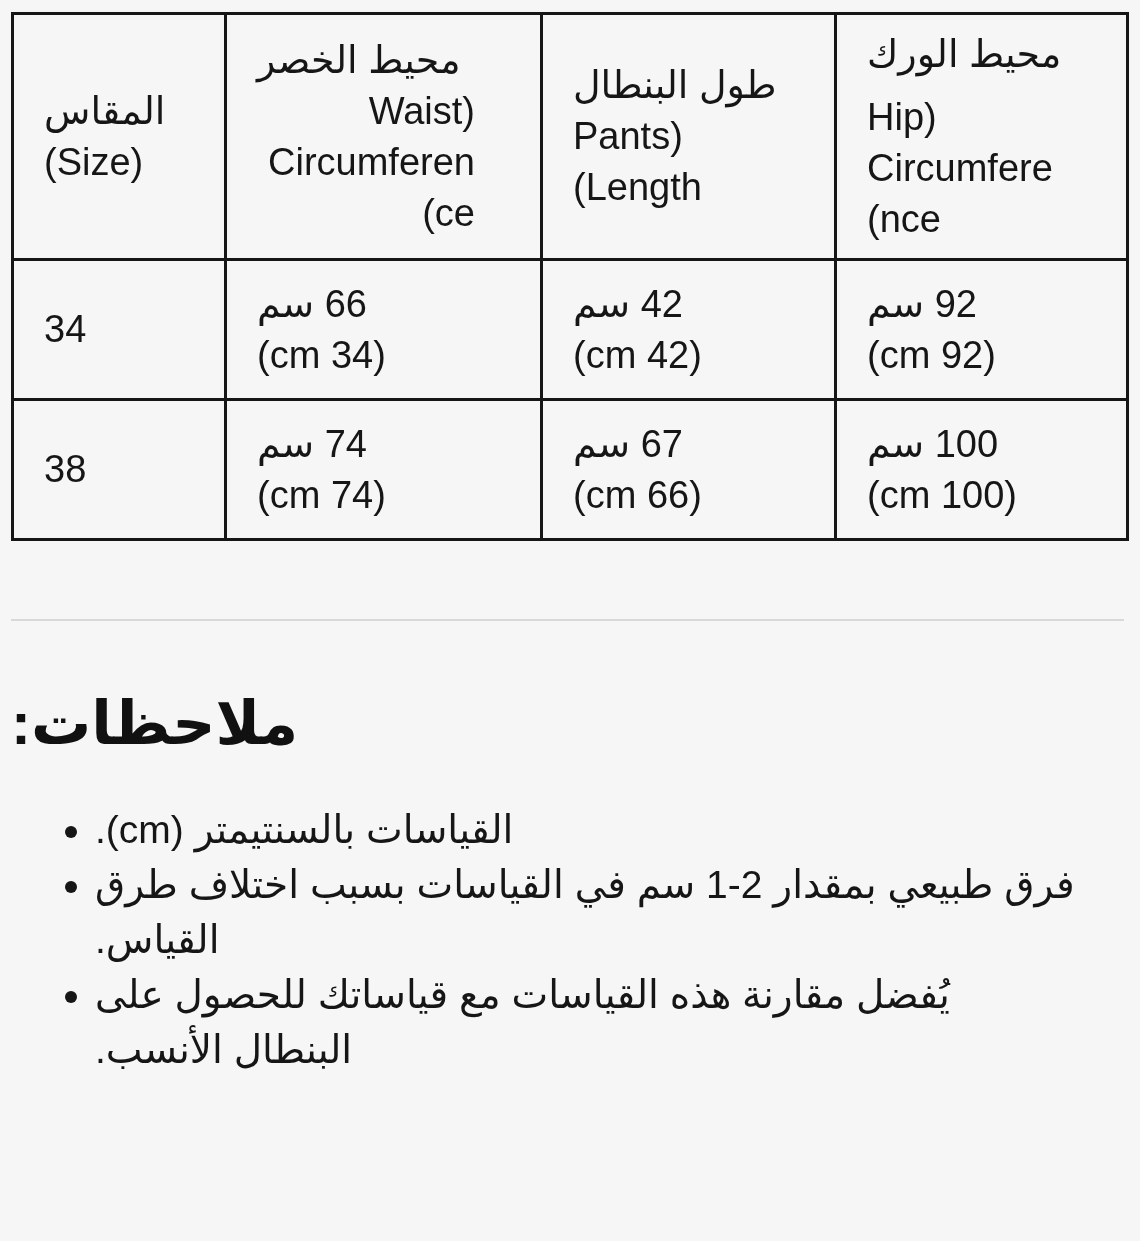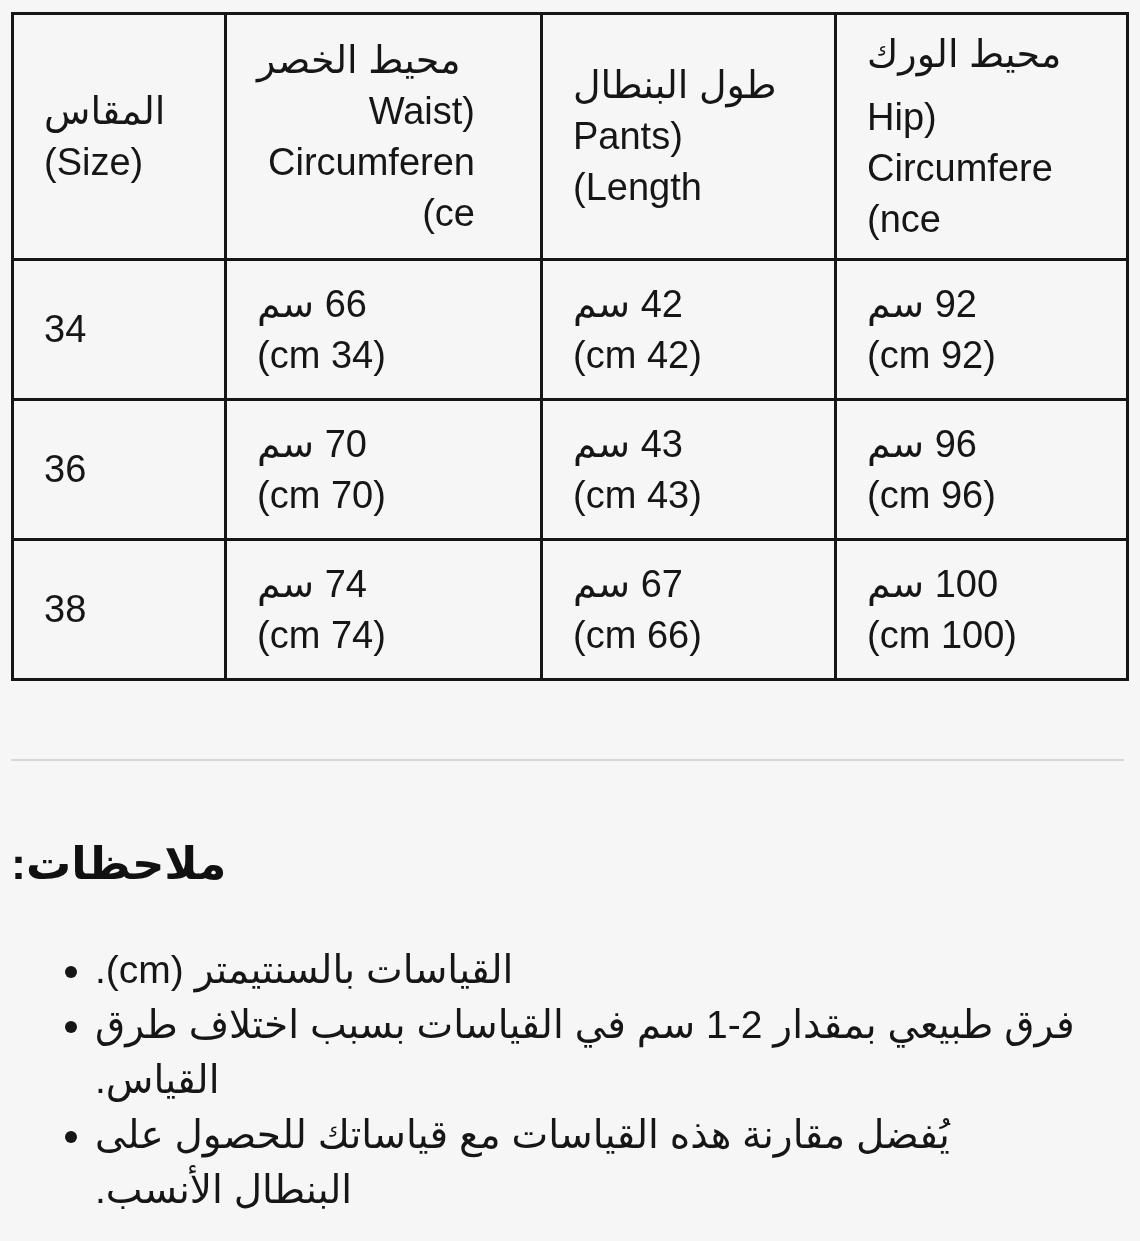--- a/index.html
+++ b/index.html
@@ -48,21 +48,21 @@
     border: none;
     border-top: 2px solid #d8d8d8;
     margin: 78px 2px 0 0;
   }
 
   
   h2.notes-heading {
     direction: rtl;
     text-align: left;
     margin: 70px 0 0 0;
-    font-size: 45px;
+    font-size: 60px;
     line-height: 66px;
     font-weight: 700;
     color: #111;
   }
   ul.notes-list {
     margin: 45px 48px 0 0;
     padding: 0 0 0 84px;
     list-style: disc outside;
     direction: ltr;
   }
@@ -113,37 +113,20 @@
       <td>
         <div class="ar">42 سم</div>
         <div class="en">(42 cm)</div>
       </td>
       <td>
         <div class="ar">92 سم</div>
         <div class="en">(92 cm)</div>
       </td>
     </tr>
 
-    <tr class="data-row">
-      <td>
-        <div class="ar">36</div>
-      </td>
-      <td>
-        <div class="ar">70 سم</div>
-        <div class="en">(70 cm)</div>
-      </td>
-      <td>
-        <div class="ar">43 سم</div>
-        <div class="en">(43 cm)</div>
-      </td>
-      <td>
-        <div class="ar">96 سم</div>
-        <div class="en">(96 cm)</div>
-      </td>
-    </tr>
 
     <tr class="data-row">
       <td>
         <div class="ar">38</div>
       </td>
       <td>
         <div class="ar">74 سم</div>
         <div class="en">(74 cm)</div>
       </td>
       <td>

